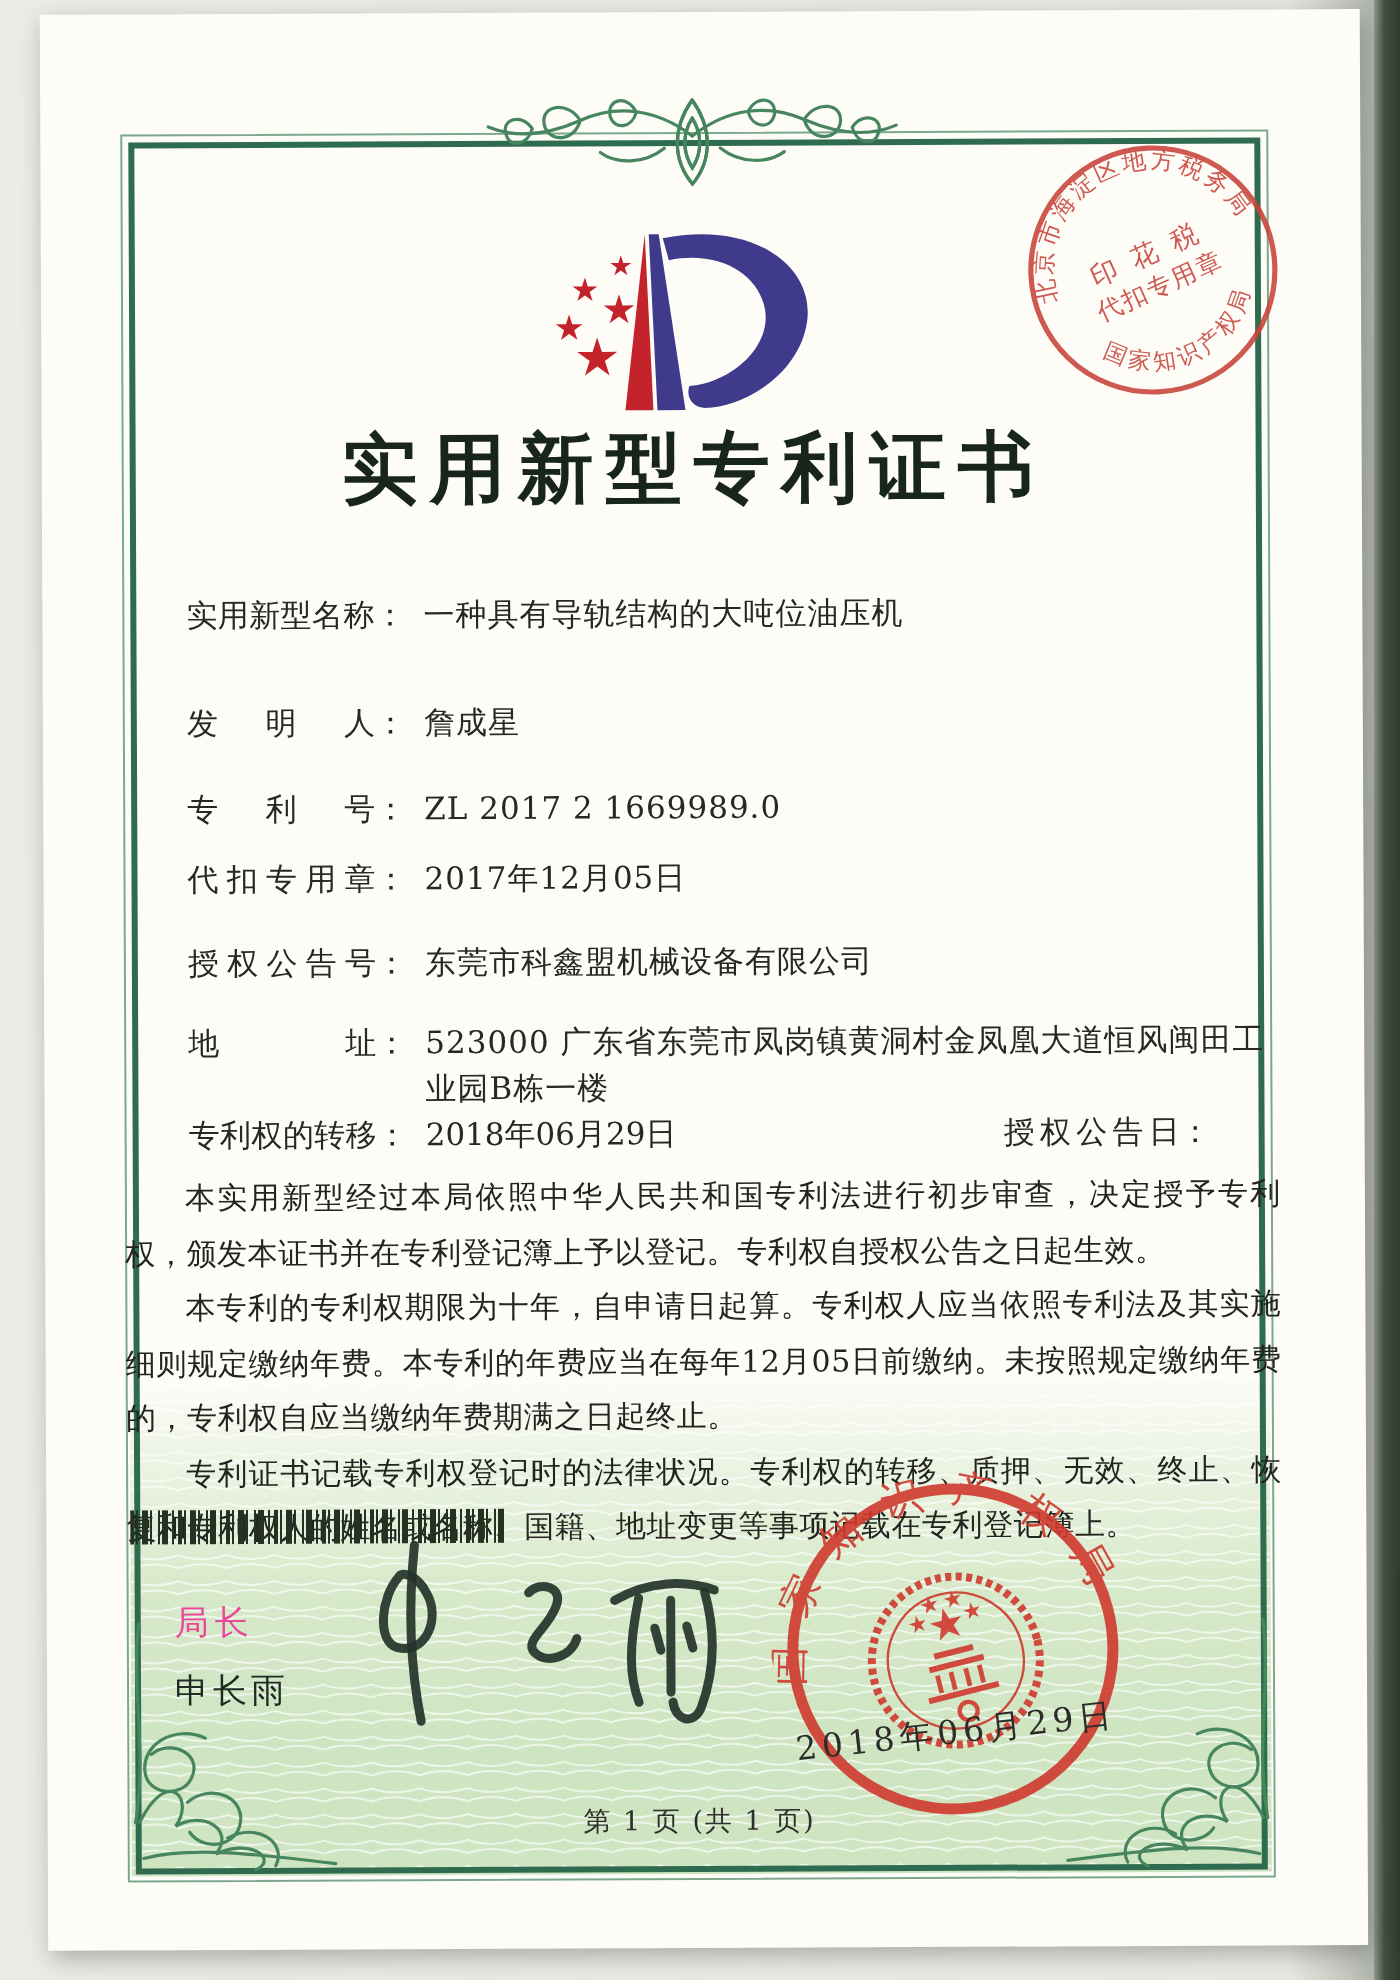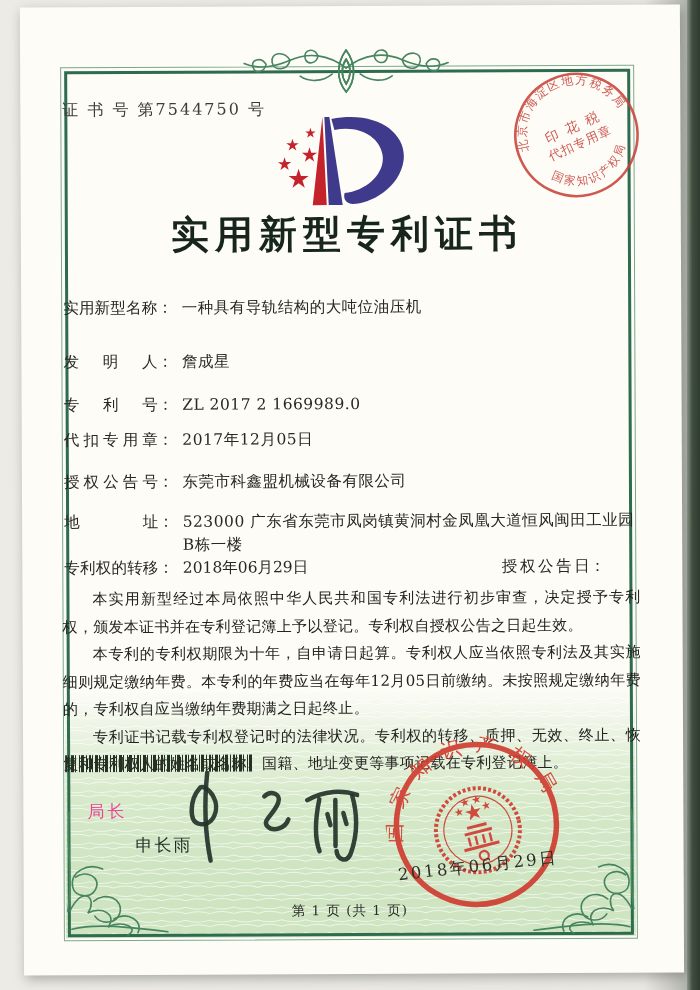--- a/index.html
+++ b/index.html
@@ -24,40 +24,40 @@
   .ornament{position:absolute;pointer-events:none;}
   .ornament path{fill:none;stroke:#47855f;stroke-width:1.6;stroke-linecap:round;}
   
   .cert-no{position:absolute;left:64px;top:99px;font-size:16px;letter-spacing:2px;color:#3c3c38;}
   .logo{position:absolute;left:266px;top:111px;}
   .title{position:absolute;left:62px;top:209px;width:572px;text-align:center;
     font-size:38px;font-weight:700;letter-spacing:6px;color:#17251c;}
   
   .frow{position:absolute;left:64px;width:578px;display:flex;align-items:flex-start;
     font-size:15.5px;color:#272723;line-height:23px;}
-  .lbl{flex:0 0 94px;display:inline-block;text-align:justify;text-align-last:justify;}
+  .lbl{flex:0 0 94px;display:inline-block;text-align:justify;text-align-last:justify;padding-left:30px;}
   .colon{flex:0 0 auto;margin-right:9px;}
   .val{flex:1;letter-spacing:.5px;}
   .grant-right{margin-left:auto;display:flex;padding-right:28px;}
   .grant-right .lbl{flex:0 0 88px;}
   
   .body-text{position:absolute;left:62px;top:585px;width:578px;}
   .body-text p{margin:0;text-indent:2em;font-size:15px;line-height:27.5px;
     text-align:justify;color:#23231f;letter-spacing:.3px;}
   
   .barcode{position:absolute;left:64px;top:754px;width:188px;height:17px;
     background:repeating-linear-gradient(90deg,
       #233223 0 2px,transparent 2px 3px,#233223 3px 4px,transparent 4px 6px,
       #233223 6px 9px,transparent 9px 10px,#233223 10px 11px,transparent 11px 14px,
       #233223 14px 15px,transparent 15px 16px,#233223 16px 19px,transparent 19px 21px,
       #233223 21px 22px,transparent 22px 24px);}
   .director-title{position:absolute;left:86px;top:799px;font-size:17px;letter-spacing:3px;
     color:#ec4899;font-family:"DejaVu Sans","Liberation Sans",sans-serif;}
   .director-name{position:absolute;left:86px;top:833px;font-size:17px;letter-spacing:2px;
-    color:#1d2b22;font-family:"DejaVu Sans","Liberation Sans",sans-serif;margin-left:48px;}
+    color:#1d2b22;font-family:"DejaVu Sans","Liberation Sans",sans-serif;}
   .signature{position:absolute;left:168px;top:768px;}
   .signature path{fill:none;stroke:#24332a;stroke-width:4.5;stroke-linecap:round;stroke-linejoin:round;opacity:.92;}
   .seal{position:absolute;left:386px;top:736px;transform:rotate(-14deg);opacity:.9;}
   .seal-date{position:absolute;left:396px;top:856px;transform:rotate(-6deg);
     font-size:16.5px;letter-spacing:2.5px;color:#2c2c28;}
   .footer{position:absolute;left:62px;top:902px;width:572px;text-align:center;
     font-size:13.5px;letter-spacing:1px;color:#2e2e2a;}
   
   .stamp{position:absolute;left:508px;top:66px;transform:rotate(-24deg);opacity:.88;}
   .stamp text,.seal text{font-family:"DejaVu Serif","Liberation Serif",serif;}
@@ -138,21 +138,20 @@
       <path d="M30,90 c12,-10 30,-2 26,12 c-3,11 -19,12 -25,3"></path>
       <path d="M50,108 c14,-8 30,2 24,14"></path>
       <path d="M8,118 C32,112 64,116 104,121"></path>
     </g>
   </svg>
 
   <svg class="ornament" style="left:524px;top:810px;" width="112" height="126" viewBox="0 0 112 126">
     <use href="#corner-orn" transform="translate(112,0) scale(-1,1)"></use>
   </svg>
 
-  <div class="cert-no">证 书 号 第7544750 号</div>
 
   <svg class="logo" width="165" height="100" viewBox="0 0 165 100">
     <defs>
       <path id="star" d="M0,-1 L0.224,-0.309 0.951,-0.309 0.363,0.118 0.588,0.809 0,0.382 -0.588,0.809 -0.363,0.118 -0.951,-0.309 -0.224,-0.309 Z"></path>
     </defs>
     <g fill="#c5232b">
       <use href="#star" transform="translate(46,22) scale(5.5)"></use>
       <use href="#star" transform="translate(28,34) scale(6.5)"></use>
       <use href="#star" transform="translate(45,44) scale(8)"></use>
       <use href="#star" transform="translate(20,53) scale(7)"></use>

